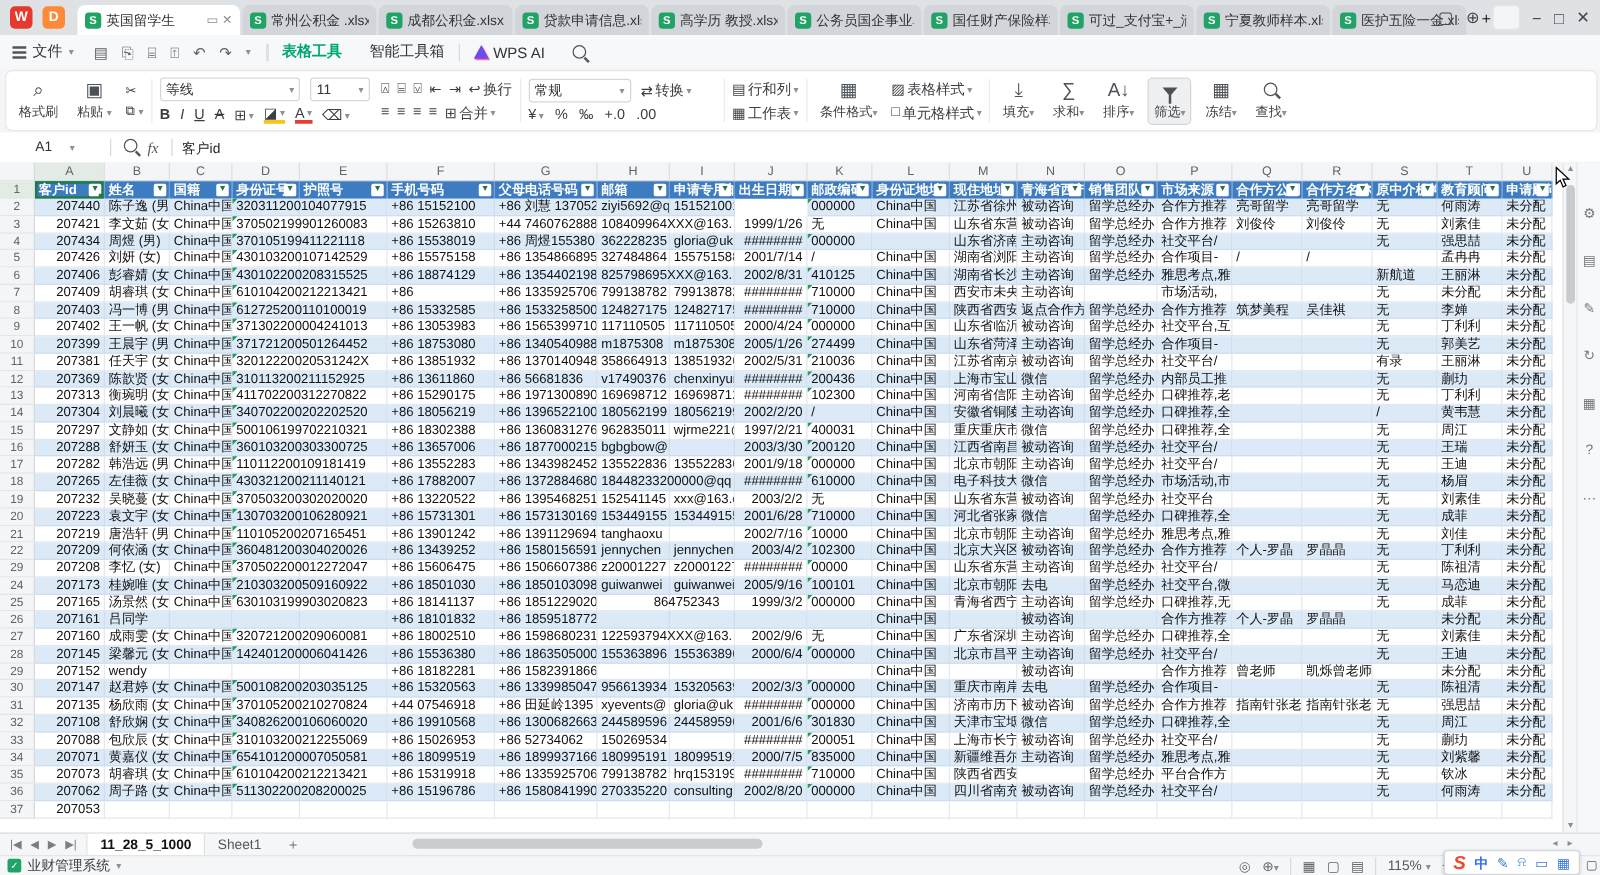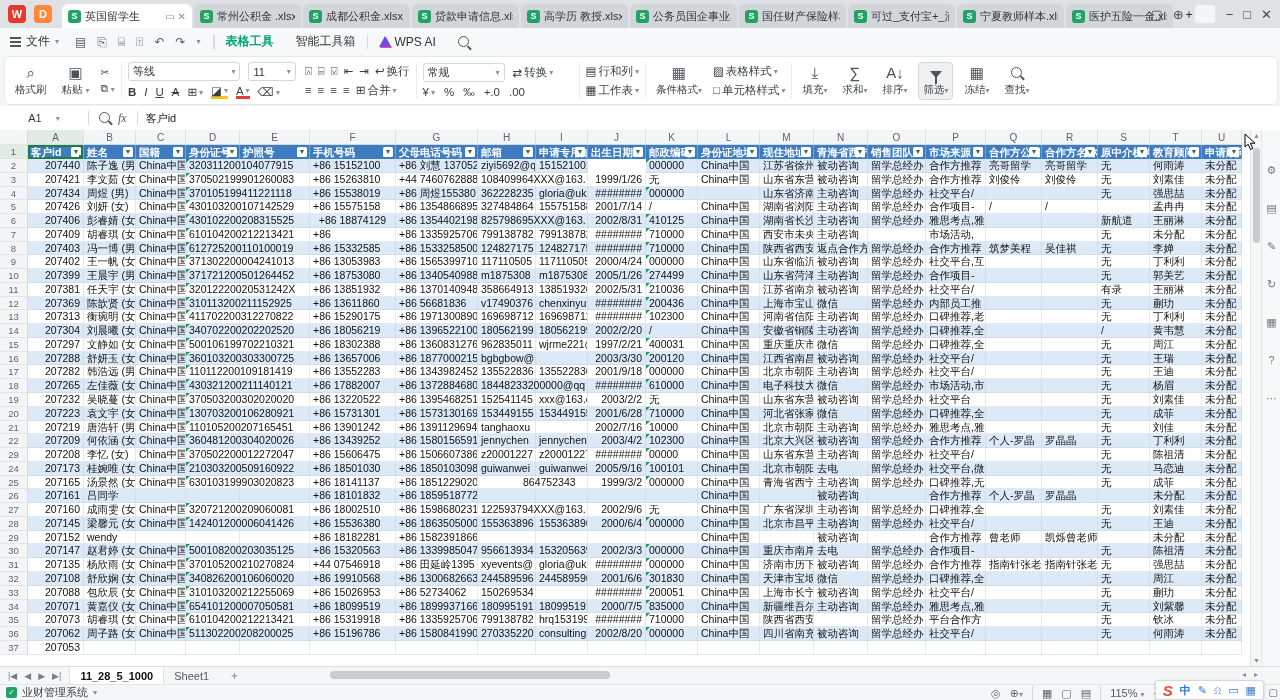--- a/index.html
+++ b/index.html
@@ -497,21 +497,21 @@
       <div class="dcell" style="flex: 0 0 52px; width: 52px;">孟冉冉</div>
       <div class="dcell" style="flex: 0 0 40px; width: 40px;">未分配</div>
     </div>
     <div class="grow band">
       <div class="gut">6</div>
       <div class="dcell num" style="flex: 0 0 56px; width: 56px;">207406</div>
       <div class="dcell" style="flex: 0 0 52px; width: 52px;">彭睿婧 (女</div>
       <div class="dcell" style="flex: 0 0 50px; width: 50px;">China中国</div>
       <div class="dcell spill" style="flex: 0 0 54px; width: 54px;">430102200208315525<span class="tri"></span></div>
       <div class="dcell" style="flex: 0 0 70px; width: 70px;"></div>
-      <div class="dcell" style="flex: 0 0 86px; width: 86px; text-align: center;">+86 18874129</div>
+      <div class="dcell" style="flex: 0 0 86px; width: 86px;">+86 18874129</div>
       <div class="dcell" style="flex: 0 0 82px; width: 82px;">+86 1354402198</div>
       <div class="dcell spill" style="flex: 0 0 58px; width: 58px;">825798695XXX@163.</div>
       <div class="dcell" style="flex: 0 0 52px; width: 52px;"></div>
       <div class="dcell num" style="flex: 0 0 58px; width: 58px;">2002/8/31</div>
       <div class="dcell" style="flex: 0 0 52px; width: 52px;">410125<span class="tri"></span></div>
       <div class="dcell" style="flex: 0 0 62px; width: 62px;">China中国</div>
       <div class="dcell" style="flex: 0 0 54px; width: 54px;">湖南省长沙</div>
       <div class="dcell" style="flex: 0 0 54px; width: 54px;">主动咨询</div>
       <div class="dcell" style="flex: 0 0 58px; width: 58px;">留学总经办</div>
       <div class="dcell" style="flex: 0 0 60px; width: 60px;">雅思考点,雅</div>

